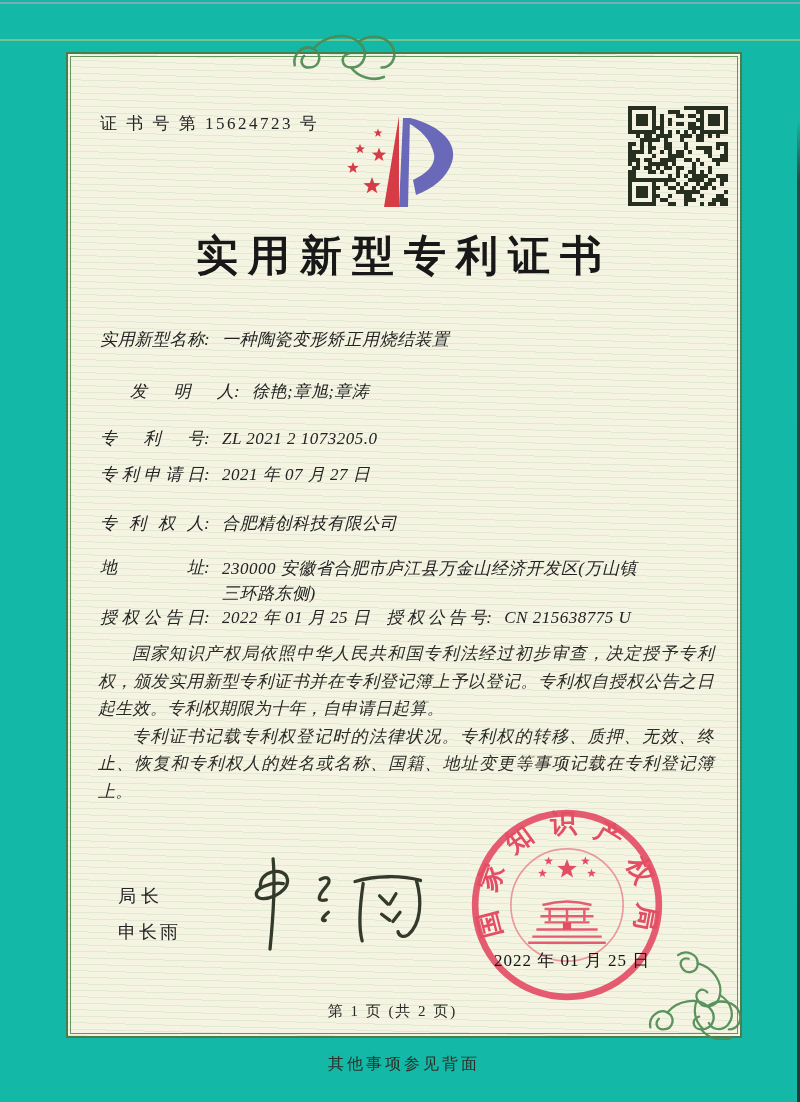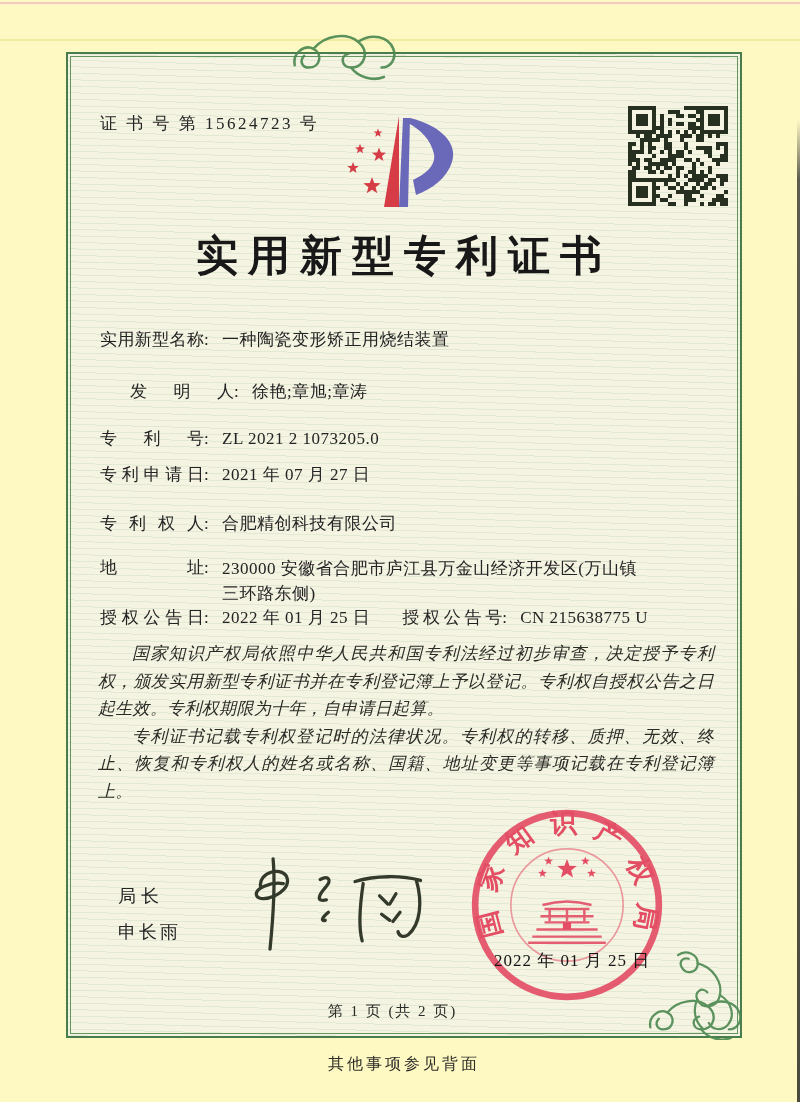--- a/index.html
+++ b/index.html
@@ -1,18 +1,18 @@
 <!DOCTYPE html>
 <html><head>
 <meta charset="utf-8">
 <style>
   * { margin:0; padding:0; box-sizing:border-box; }
   html,body { width:800px; }
   body { font-family:"Liberation Serif","DejaVu Serif",serif; color:#1e1e1e; }
-  .page { position:relative; width:800px; height:1102px; background:#fef9c3; overflow:hidden; }
+  .page { position:relative; width:800px; height:1102px; background:#14b8a6; overflow:hidden; }
 
   
   .artifact-pink { position:absolute; left:0; top:2px; width:100%; height:2px; background:rgba(233,155,187,.5); }
   .artifact-yellow { position:absolute; left:0; top:39px; width:100%; height:2px; background:rgba(226,214,120,.45); }
   .scan-edge-right { position:absolute; right:0; top:120px; bottom:0; width:3px; background:linear-gradient(rgba(40,40,40,0), rgba(40,40,40,.75) 6%, rgba(30,30,30,.8)); }
 
   
   .border-area { position:absolute; left:66px; top:52px; width:676px; height:986px;
     border:2.5px solid #4a7d4d;
     background:
@@ -25,33 +25,33 @@
   .orn-br  { left:642px; top:934px; width:110px; height:106px; }
 
   .cert-no { position:absolute; left:100px; top:112px; font-size:17px; letter-spacing:2.5px; color:#242424; }
 
   .logo { position:absolute; left:328px; top:110px; width:152px; height:110px; }
   .qr { position:absolute; left:628px; top:106px; width:100px; height:100px; }
 
   .title { position:absolute; left:66px; top:228px; width:676px; text-align:center;
     font-size:42px; font-weight:700; letter-spacing:10px; color:#181818; }
 
-  .frow { position:absolute; left:100px; font-size:17px; line-height:24px; color:#232323; white-space:nowrap; }
+  .frow { position:absolute; left:100px; font-size:17px; line-height:24px; color:#232323; white-space:nowrap;font-style:italic; }
   .flabel { display:inline-block; width:104px; text-align:justify; text-align-last:justify; vertical-align:top; }
   .fcolon { display:inline-block; width:8px; vertical-align:top; }
   .fvalue { display:inline-block; margin-left:10px; vertical-align:top; letter-spacing:.5px; }
   .fvalue-wrap { white-space:normal; width:432px; line-height:25px; }
   .frow-name        { top:328px; }
   .frow-inventor    { top:380px;margin-left:30px; }
   .frow-patent-no   { top:427px; }
   .frow-filing-date { top:463px; }
   .frow-patentee    { top:512px; }
   .frow-address     { top:556px; }
   .frow-grant       { top:606px; }
-  .grant-no-group { margin-left:32px; }
+  .grant-no-group { margin-left:16px; }
   .grant-no-group .flabel { width:100px; }
 
   .body-text { position:absolute; left:98px; top:640px; width:616px;
     font-size:17px; line-height:27.5px; text-align:justify; color:#2b2b26; letter-spacing:.3px;font-style:italic; }
   .body-text p { text-indent:2em; }
 
   .director-label { position:absolute; left:118px; top:884px; font-size:18px; letter-spacing:5px; color:#242424; }
   .director-name  { position:absolute; left:118px; top:920px; font-size:18px; letter-spacing:3px; color:#242424; }
   .signature { position:absolute; left:226px; top:850px; width:215px; height:108px; }
 

